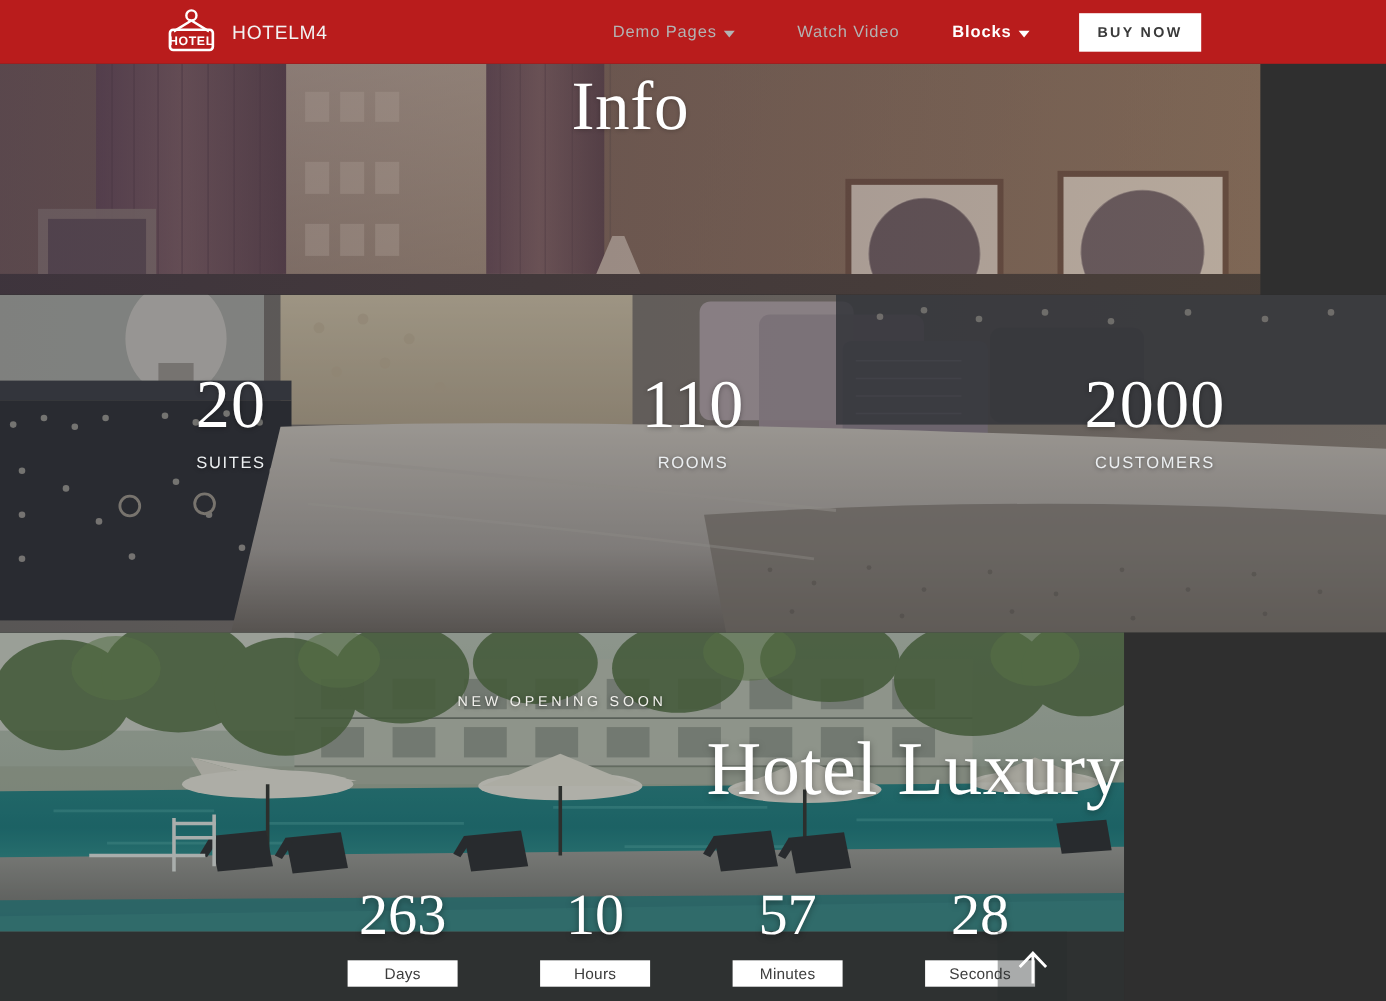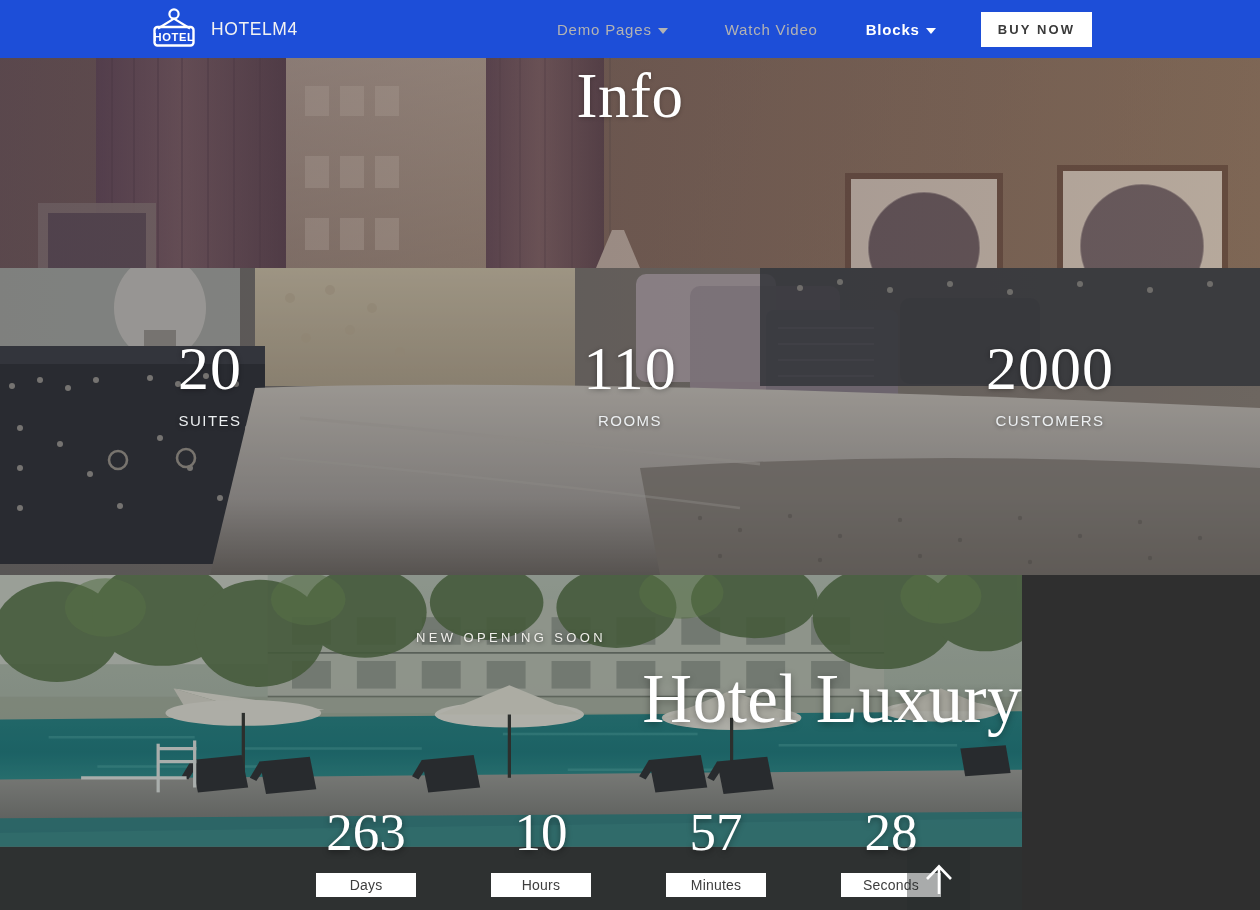--- a/index.html
+++ b/index.html
@@ -1,21 +1,21 @@
 <!DOCTYPE html>
 <html><head>
 <meta charset="utf-8">
 <style>
   * { margin:0; padding:0; box-sizing:border-box; }
   html,body{ width:1260px; height:910px; overflow:hidden; background:#2f2f2f;
     font-family:"Liberation Sans", sans-serif; }
 
   
   .navbar{
-    position:relative; width:1260px; height:58px; background:#1d4ed8;
+    position:relative; width:1260px; height:58px; background:#b91c1c;
     display:flex; align-items:center; z-index:50;
   }
   .brand{ display:flex; align-items:center; gap:11px; margin-left:148px; }
   .logo-ico{ width:52px; height:44px; display:block; }
   .brand-name{ color:#f2f2f2; font-size:17.5px; letter-spacing:0.6px; font-weight:400; }
 
   .nav-links{ display:flex; align-items:center; margin-left:auto; margin-right:168px; }
   .nav-item{
     color:#b3b3b3; font-size:15px; letter-spacing:0.8px; padding:0 0;
     display:flex; align-items:center; gap:6px; cursor:pointer; white-space:nowrap;text-align:center;
@@ -26,21 +26,21 @@
   .caret{ display:inline-block; width:0; height:0;
     border-left:5px solid transparent; border-right:5px solid transparent;
     border-top:6px solid currentColor; margin-top:3px; }
   .buy-btn{
     background:#ffffff; color:#3a3a3a; font-size:13px; font-weight:bold;
     letter-spacing:2.1px; padding:10px 17px; cursor:pointer; border:0;
     font-family:"Liberation Sans", sans-serif;
   }
 
   
-  .hero-info{ position:relative; width:1260px; height:210px; overflow:hidden;padding-left:29px; }
+  .hero-info{ position:relative; width:1146px; height:210px; overflow:hidden;padding-left:29px; }
   .hero-info .photo{ position:absolute; inset:0; }
   .hero-info .tint{ position:absolute; inset:0;
     background:linear-gradient(100deg, rgba(74,56,72,.55), rgba(110,86,70,.42)); }
   .hero-title{
     position:absolute; left:0; right:0; top:-4px; text-align:center;
     font-family:"Liberation Serif", serif; font-size:63px; color:#ffffff;
     letter-spacing:0.5px; line-height:1.35; text-shadow:0 1px 4px rgba(0,0,0,.25);
   }
 
   

